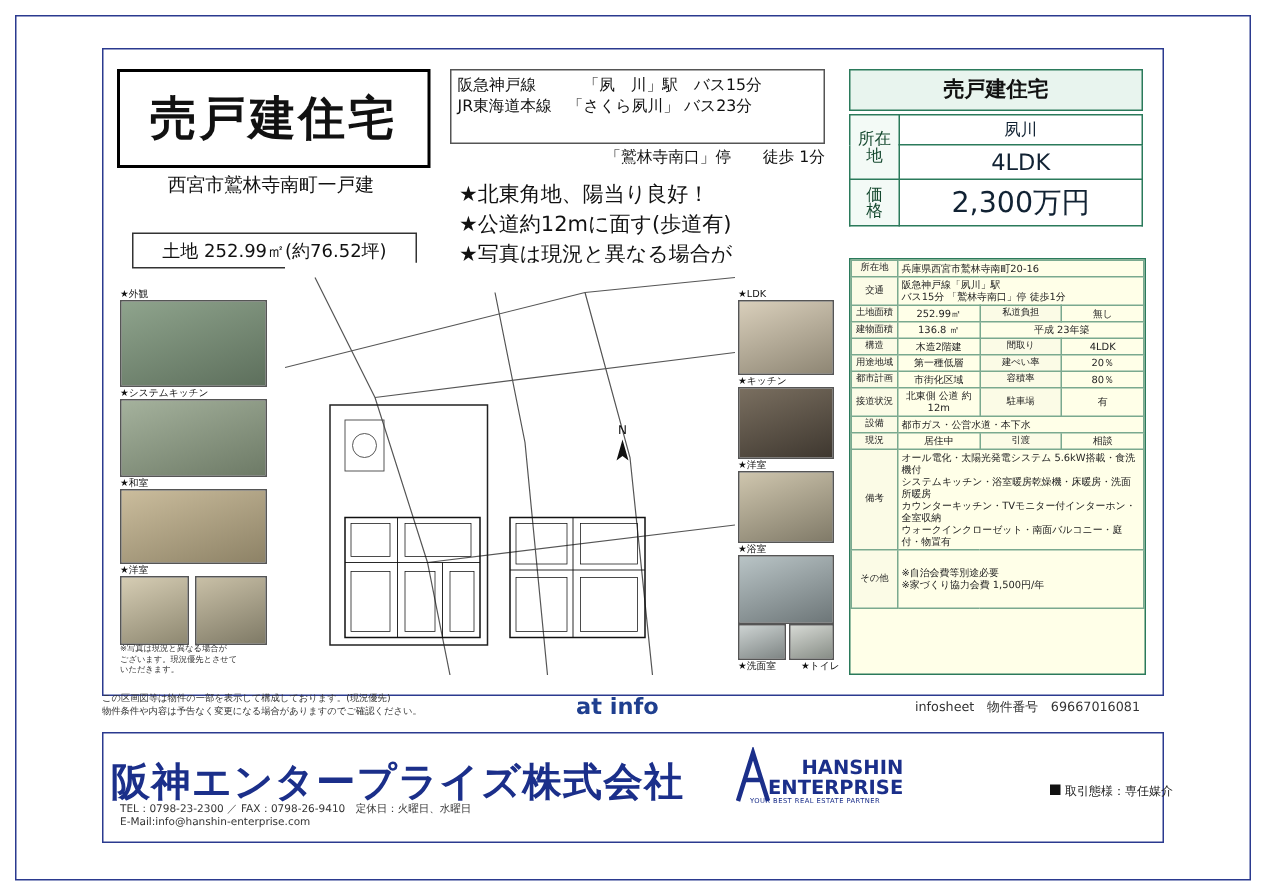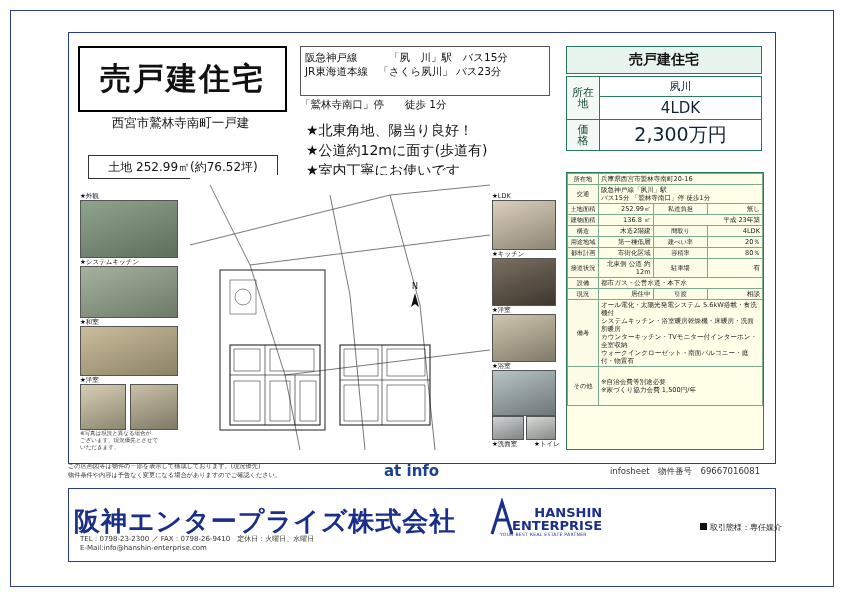--- a/index.html
+++ b/index.html
@@ -13,41 +13,41 @@
 
   
   .title-box{position:absolute;left:78px;top:46px;width:205px;height:62px;border:2px solid #000;display:flex;align-items:center;justify-content:center;}
   .title-box span{font-size:31px;letter-spacing:2px;font-weight:bold;}
   .addr-line{position:absolute;left:78px;top:115px;width:205px;text-align:center;font-size:12.5px;}
   .area-box{position:absolute;left:88px;top:155px;width:188px;height:22px;border:1px solid #333;display:flex;align-items:center;justify-content:center;font-size:12px;}
 
   
   .access-box{position:absolute;left:300px;top:46px;width:250px;height:50px;border:1px solid #555;background:#fff;padding:3px 4px;box-sizing:border-box;}
   .access-row{font-size:10.5px;line-height:14px;white-space:nowrap;}
-  .walk-row{position:absolute;left:300px;top:98px;width:250px;font-size:10.5px;text-align:left;}
+  .walk-row{position:absolute;left:300px;top:98px;width:250px;font-size:10.5px;text-align:right;}
   .features{position:absolute;left:306px;top:120px;width:250px;}
   .features div{font-size:14px;line-height:20px;letter-spacing:0px;white-space:nowrap;}
 
   
   .right-col{position:absolute;left:566px;top:46px;width:196px;}
   .rc-title{height:26px;border:1px solid #2b7a5b;background:#e8f4ee;display:flex;align-items:center;justify-content:center;font-size:14px;font-weight:bold;color:#111;}
   .rc-table{width:100%;border-collapse:collapse;margin-top:2px;}
   .rc-table td{border:1px solid #2b7a5b;font-size:11px;padding:2px 3px;}
   .rc-label{width:26px;text-align:center;background:#f3faf6;font-size:9px;line-height:11px;color:#15492f;}
   .rc-val{text-align:center;font-size:18px;color:#123;}
   .rc-val.small{font-size:15px;}
   .rc-val.price{font-size:19px;}
 
   
   .detail-box{position:absolute;left:566px;top:172px;width:196px;height:276px;border:1px solid #2b7a5b;background:#ffffe8;}
   .dt{width:100%;border-collapse:collapse;table-layout:fixed;}
   .dt td{border:1px solid #7aa98f;font-size:6.4px;line-height:8px;padding:1px 2px;color:#222;vertical-align:middle;}
   .dt td.lbl{width:26px;text-align:center;background:#fbfbe6;font-size:6.2px;}
   .dt td.v{font-size:6.6px;}
-  .dt td.c{text-align:right;}
+  .dt td.c{text-align:center;}
   .note-cell{font-size:6.2px;line-height:8px;}
 
   
   .map-box{position:absolute;left:190px;top:175px;width:300px;height:275px;}
   .map-svg{position:absolute;left:0;top:0;}
 
   
   .ph{position:absolute;border:1px solid #555;background:#8c9a8e;overflow:hidden;}
   .star-cap{position:absolute;font-size:6.5px;color:#111;white-space:nowrap;}
 
@@ -84,21 +84,21 @@
 
   <div class="access-box">
     <div class="access-row">阪急神戸線　　　「夙　川」駅　バス15分</div>
     <div class="access-row">JR東海道本線　「さくら夙川」 バス23分</div>
   </div>
   <div class="walk-row">「鷲林寺南口」停　　徒歩 1分</div>
 
   <div class="features">
     <div>★北東角地、陽当り良好！</div>
     <div>★公道約12mに面す(歩道有)</div>
-    <div>★室内丁寧にお使いです</div>
+    <div>★写真は現況と異なる場合が</div>
     <div>★室内丁寧にお使いです。</div>
     <div>★緑豊かな住環境、</div>
     <div>　　　　閑静な住宅街</div>
   </div>
 
   <div class="right-col">
     <div class="rc-title">売戸建住宅</div>
     <table class="rc-table">
       <tbody>
           <tr>

